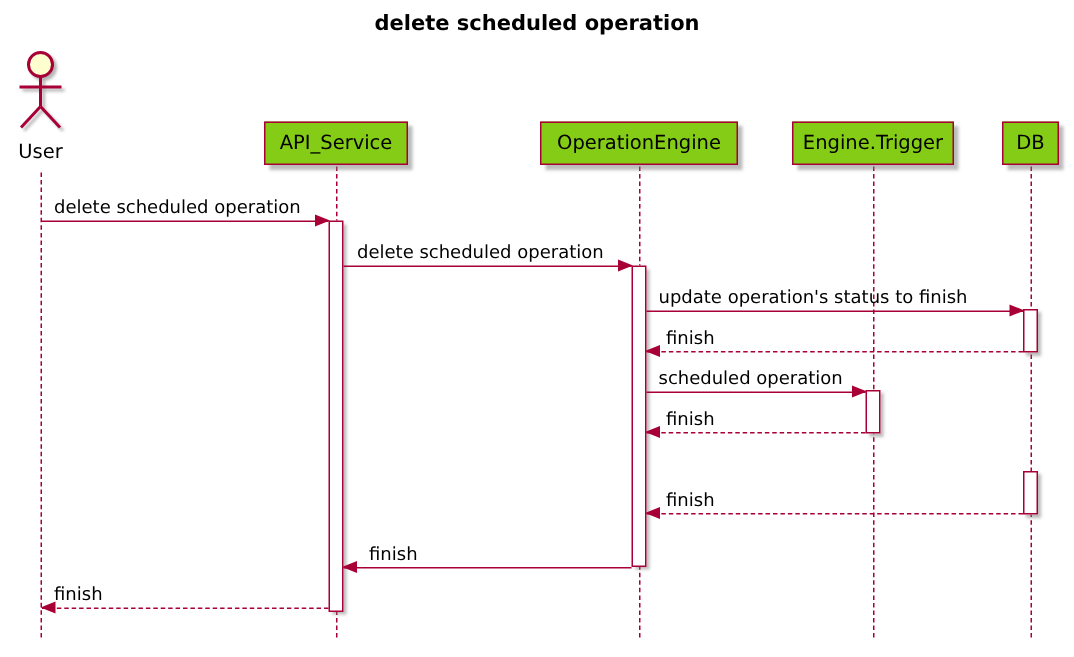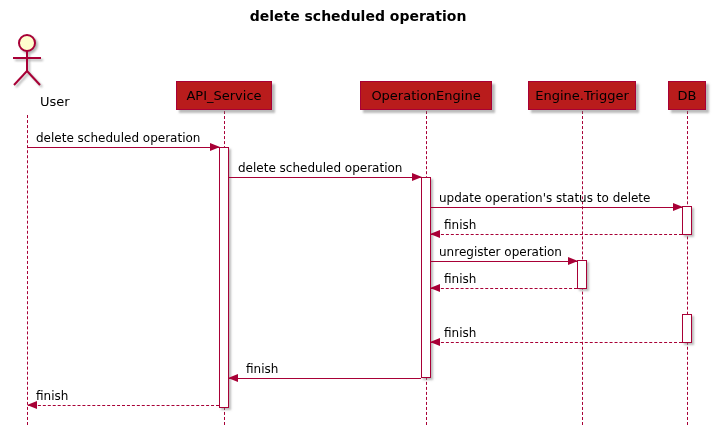--- a/index.html
+++ b/index.html
@@ -14,31 +14,31 @@
   }
   
   .lifeline {
     position:absolute; top:111px; height:314px; width:0;
     border-left:1px dashed #A80036;
   }
   .lifeline.actor-line { top:115px; height:310px; }
   
   .pbox {
     position:absolute; top:81px; height:29px; box-sizing:border-box;
-    background:#b91c1c; border:1.5px solid #A80036;
+    background:#84cc16; border:1.5px solid #A80036;
     box-shadow:3px 3px 2px rgba(120,120,120,0.5);
     display:flex; align-items:center; justify-content:center;
     font-size:13px; white-space:nowrap;
   }
   
   .actor-svg { position:absolute; left:10px; top:32px;
     filter:drop-shadow(2px 2px 1px rgba(120,120,120,0.55)); }
   .actor-label {
-    position:absolute; left:7px; top:94px; width:40px; text-align:left;
-    font-size:13px; white-space:nowrap;margin-left:33px;
+    position:absolute; left:7px; top:94px; width:40px; text-align:center;
+    font-size:13px; white-space:nowrap;
   }
   
   .bar {
     position:absolute; width:10px; box-sizing:border-box;
     background:#ffffff; border:1px solid #A80036;
     box-shadow:2px 2px 2px rgba(120,120,120,0.5); z-index:3;
   }
   
   .msg { position:absolute; height:22px; font-size:12px; z-index:4; }
   .msg .lbl { position:absolute; top:0; white-space:nowrap; line-height:14px; }
@@ -90,33 +90,33 @@
     <div class="head head-r"></div>
   </div>
 
   <div class="msg solid" style="left:229px; top:161px; width:192px;">
     <span class="lbl" style="left:9px;">delete scheduled operation</span>
     <div class="line"></div>
     <div class="head head-r"></div>
   </div>
 
   <div class="msg solid" style="left:431px; top:191px; width:251px;">
-    <span class="lbl" style="left:8px;">update operation's status to delete</span>
+    <span class="lbl" style="left:8px;">update operation's status to finish</span>
     <div class="line"></div>
     <div class="head head-r"></div>
   </div>
 
   <div class="msg dashed" style="left:431px; top:218px; width:251px;">
     <span class="lbl" style="left:13px;">finish</span>
     <div class="line"></div>
     <div class="head head-l"></div>
   </div>
 
   <div class="msg solid" style="left:431px; top:245px; width:146px;">
-    <span class="lbl" style="left:8px;">unregister operation</span>
+    <span class="lbl" style="left:8px;">scheduled operation</span>
     <div class="line"></div>
     <div class="head head-r"></div>
   </div>
 
   <div class="msg dashed" style="left:431px; top:272px; width:146px;">
     <span class="lbl" style="left:13px;">finish</span>
     <div class="line"></div>
     <div class="head head-l"></div>
   </div>
 

